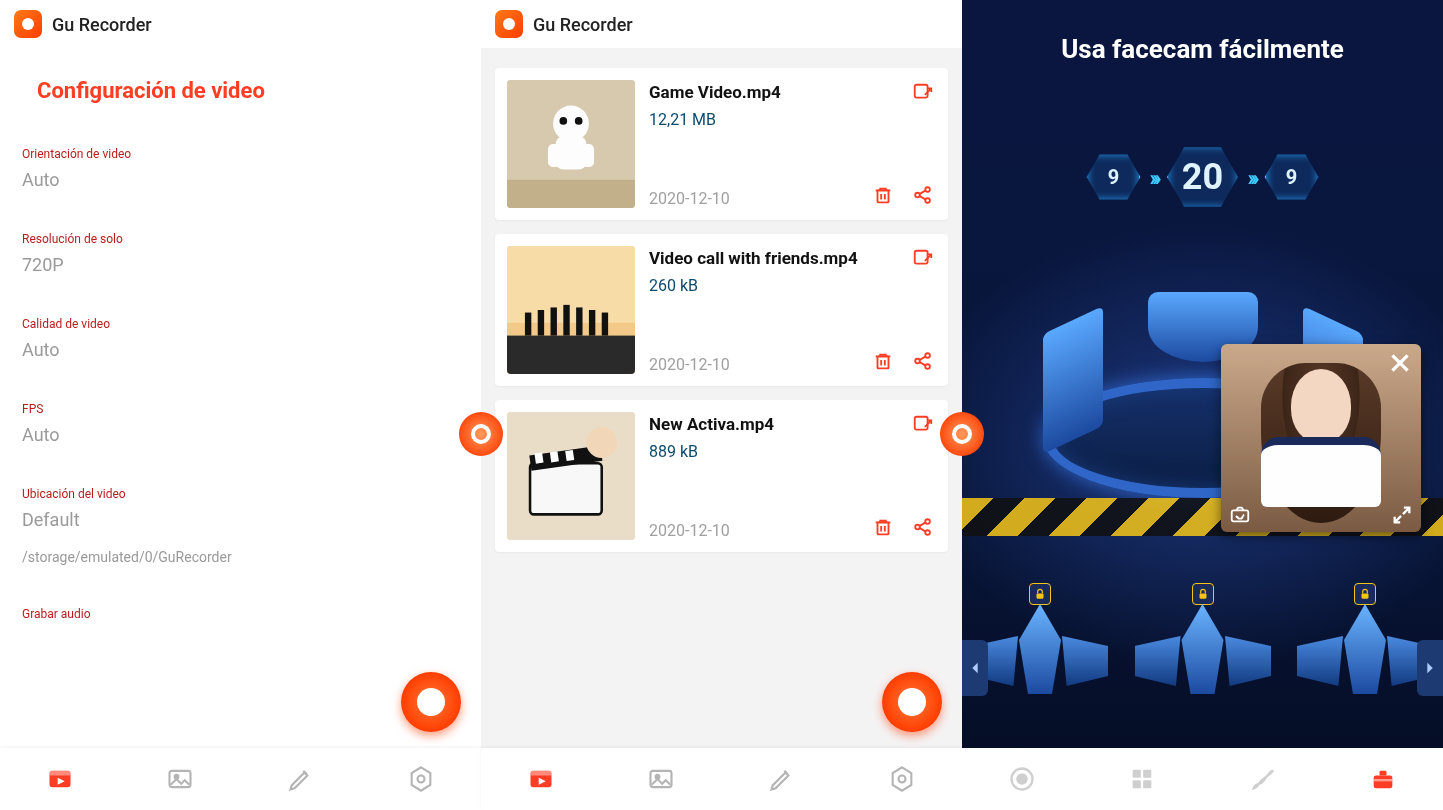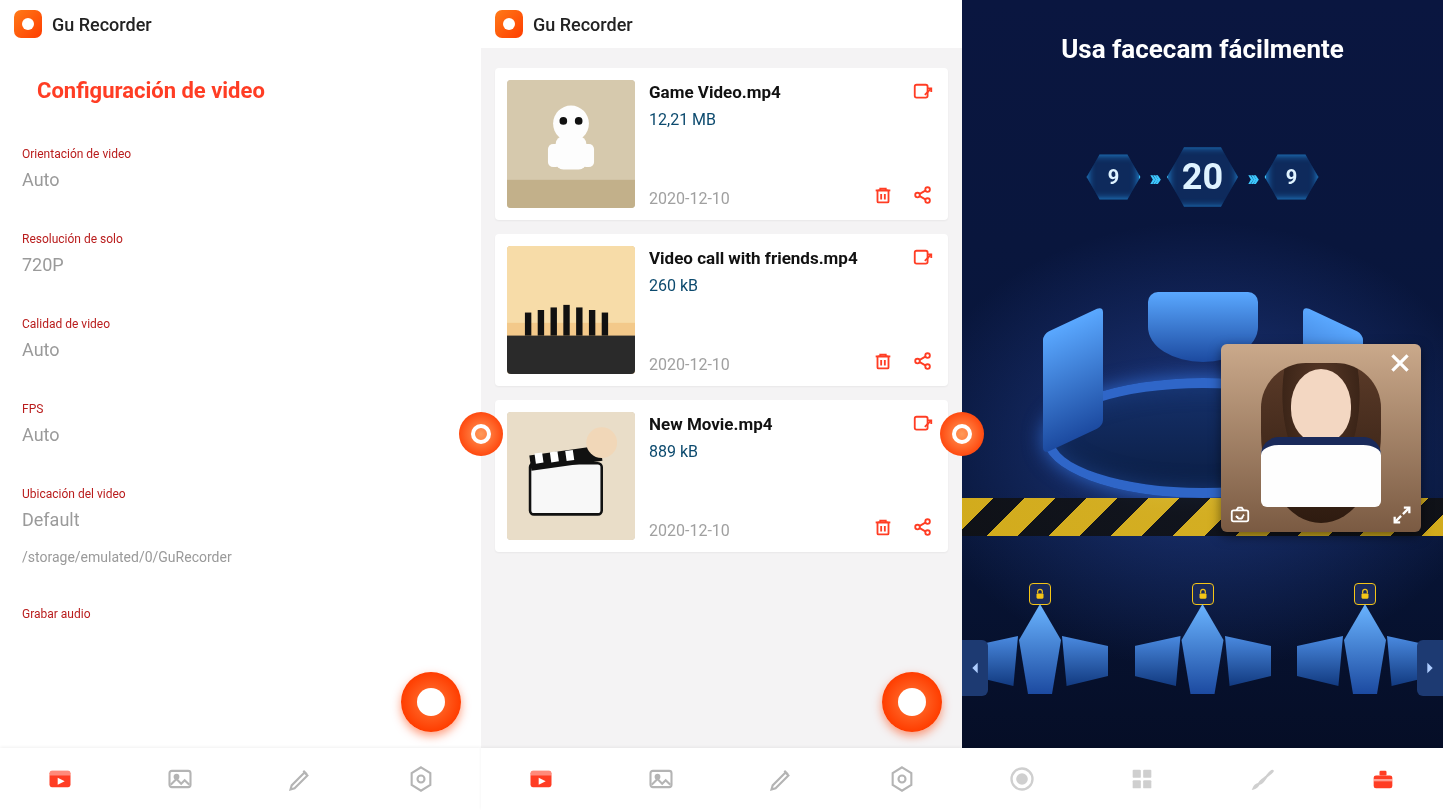--- a/index.html
+++ b/index.html
@@ -518,21 +518,21 @@
             <rect x="18" y="30" width="56" height="12" fill="#111" transform="rotate(-8 46 36)"></rect>
             <g fill="#111">
               <rect x="22" y="32" width="6" height="8" transform="rotate(-8 25 36)" fill="#fff"></rect>
               <rect x="34" y="31" width="6" height="8" transform="rotate(-8 37 35)" fill="#fff"></rect>
               <rect x="46" y="30" width="6" height="8" transform="rotate(-8 49 34)" fill="#fff"></rect>
             </g>
             <circle cx="74" cy="24" r="12" fill="#f1d7b8"></circle>
           </svg>
       </div>
       <div class="video-meta">
-        <div class="video-name">New Movie.mp4</div>
+        <div class="video-name">New Activa.mp4</div>
         <div class="video-size">889 kB</div>
         <div class="video-date">2020-12-10</div>
       </div>
       <div class="video-actions-top">
         <div class="icon-btn"><svg viewBox="0 0 24 24" fill="none" stroke="currentColor" stroke-width="2">
               <rect x="3" y="3" width="14" height="14" rx="2"></rect>
               <path d="M17 7l4 0 0 4"></path>
               <path d="M21 7l-7 7"></path>
             </svg></div>
       </div>

